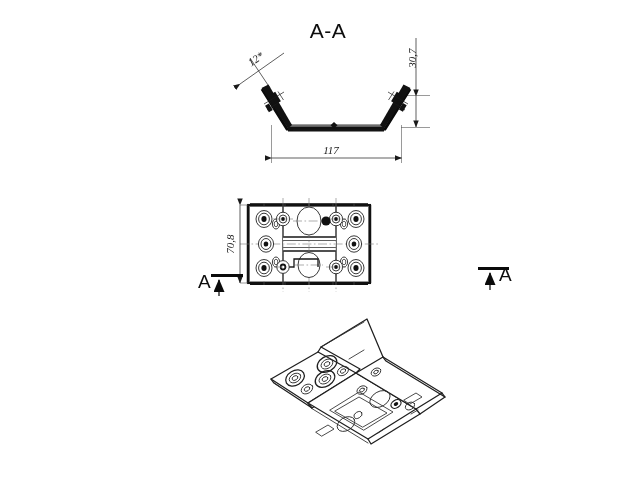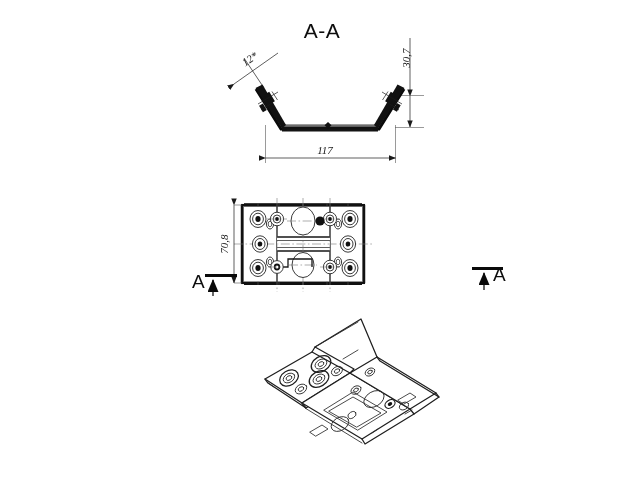--- a/index.html
+++ b/index.html
@@ -11,21 +11,21 @@
   body {
     width: 640px;
     height: 480px;
     position: relative;
     overflow: hidden;
     font-family: "Liberation Sans", sans-serif;
     color: #000000;
   }
   #sheet {
     position: absolute;
-    left: 6px; top: 0;
+    left: 12px; top: 0;
     width: 542px;
     height: 480px;
     background: #ffffff;
   }
   svg.drawing {
     position: absolute;
     left: 0; top: 0;
     width: 640px;
     height: 480px;
     display: block;

